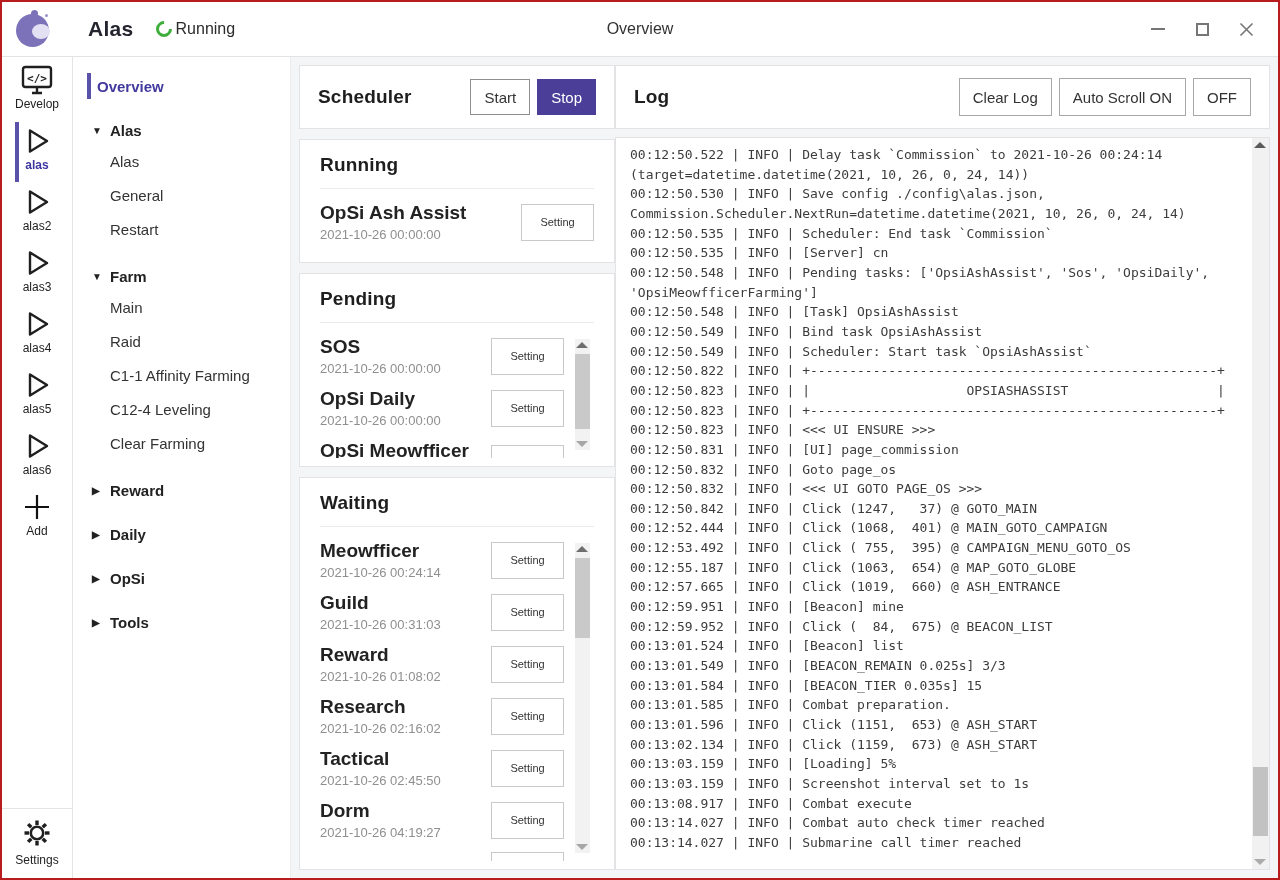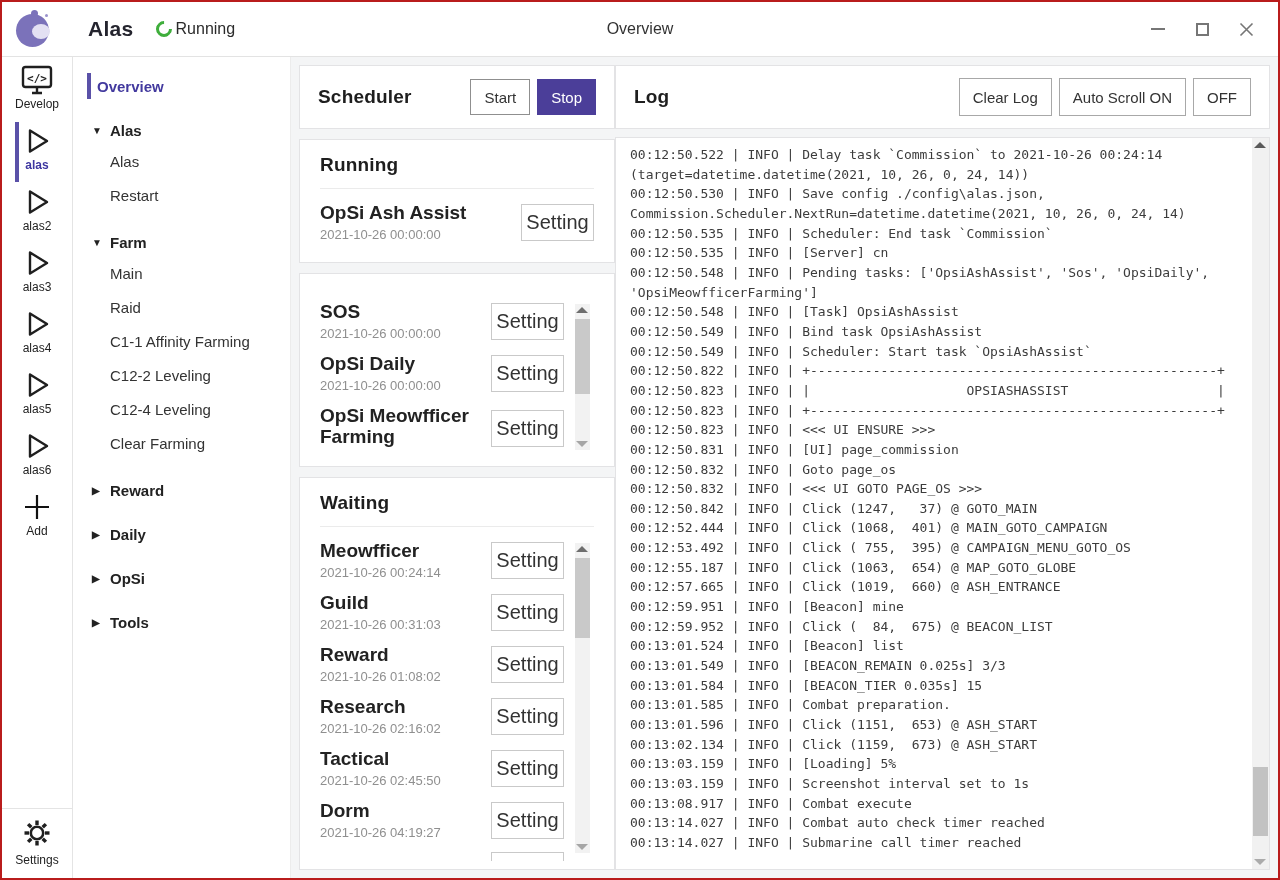--- a/index.html
+++ b/index.html
@@ -60,21 +60,21 @@
   .log-hdr .btn{border-color:#a8a8a8;height:38px}
 
   .task-card{padding:14px 20px 8px;display:flex;flex-direction:column;min-height:0}
   .task-card h2{padding-bottom:12px;border-bottom:1px solid #ebebeb}
   .task-list{padding-top:13px;flex:1;min-height:0;position:relative;overflow:hidden}
   .task-list.with-scroll{padding-right:30px}
   .task-row{display:flex;align-items:center;margin-bottom:12px}
   .task-info{flex:1;min-width:0;padding-right:8px}
   .task-name{font-size:19px;font-weight:700;color:#222;line-height:21px}
   .task-time{font-size:13px;color:#8f8f8f;margin-top:4px;white-space:nowrap}
-  .setting-btn{width:73px;height:37px;border:1px solid #c9c9c9;flex:none;font-size:20px;color:#333;background:#fff;font-family:inherit;cursor:pointer}
+  .setting-btn{width:73px;height:37px;border:1px solid #c9c9c9;flex:none;font-size:11px;color:#333;background:#fff;font-family:inherit;cursor:pointer}
   .card-pending{height:194px;min-height:194px}
   .card-waiting{flex:1}
 
   
   .vscroll{position:absolute;right:4px;top:16px;bottom:8px;width:15px;background:#f2f2f2}
   .vscroll .arr{position:absolute;left:1px;width:0;height:0;border-left:6.5px solid transparent;border-right:6.5px solid transparent}
   .vscroll .arr-up{top:3px;border-bottom:6px solid #6e6e6e}
   .vscroll .arr-down{bottom:3px;border-top:6px solid #a6a6a6}
   .vscroll .thumb{position:absolute;left:0;width:15px;background:#c9c9c9}
   .card-pending .thumb{top:15px;height:75px}
@@ -218,29 +218,29 @@
       <div class="menu-overview">
         <i class="obar"></i>
         <span class="olabel">Overview</span>
       </div>
       <div id="menu-sections">
           <div class="menu-section-header">
             <span class="tri">▼</span>
             <span>Alas</span>
           </div>
           <div class="menu-item">Alas</div>
+          <div class="menu-item">General</div>
           <div class="menu-item">Restart</div>
           <div class="menu-section-header">
             <span class="tri">▼</span>
             <span>Farm</span>
           </div>
           <div class="menu-item">Main</div>
           <div class="menu-item">Raid</div>
           <div class="menu-item">C1-1 Affinity Farming</div>
-          <div class="menu-item">C12-2 Leveling</div>
           <div class="menu-item">C12-4 Leveling</div>
           <div class="menu-item">Clear Farming</div>
           <div class="menu-section-header">
             <span class="tri">▶</span>
             <span>Reward</span>
           </div>
           <div class="menu-section-header">
             <span class="tri">▶</span>
             <span>Daily</span>
           </div>
@@ -274,20 +274,21 @@
                 <div class="task-info">
                   <div class="task-name">OpSi Ash Assist</div>
                   <div class="task-time">2021-10-26 00:00:00</div>
                 </div>
                 <button class="setting-btn">Setting</button>
               </div>
             </div>
         </section>
 
         <section class="card task-card card-pending">
+          <h2>Pending</h2>
           <div class="task-list with-scroll" id="pending-list">
             <div class="task-row">
                 <div class="task-info">
                   <div class="task-name">SOS</div>
                   <div class="task-time">2021-10-26 00:00:00</div>
                 </div>
                 <button class="setting-btn">Setting</button>
               </div>
               <div class="task-row">
                 <div class="task-info">

